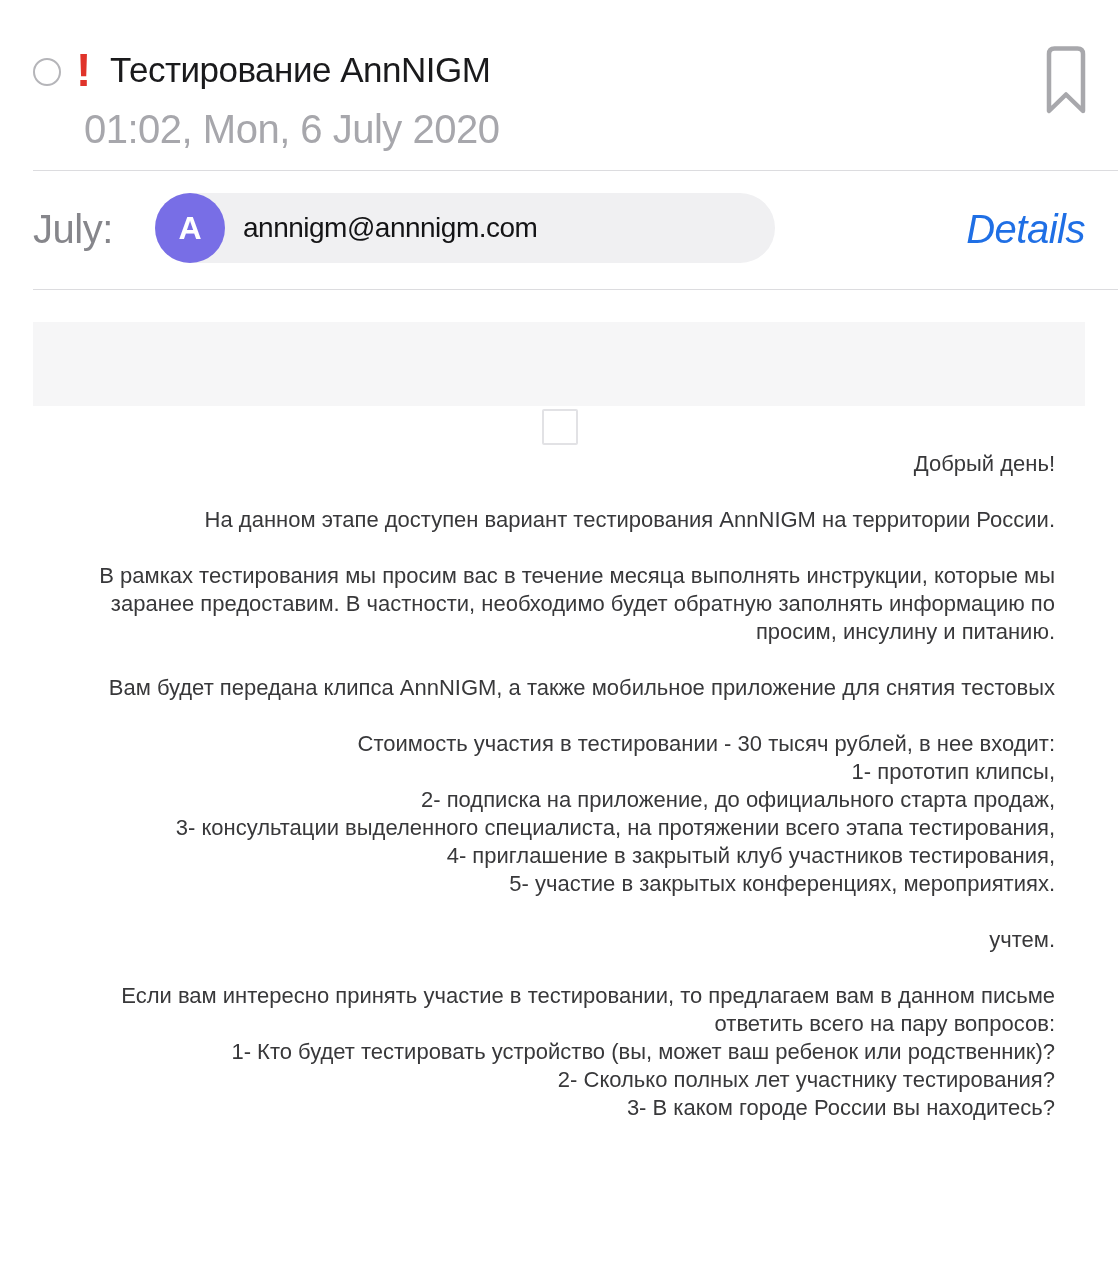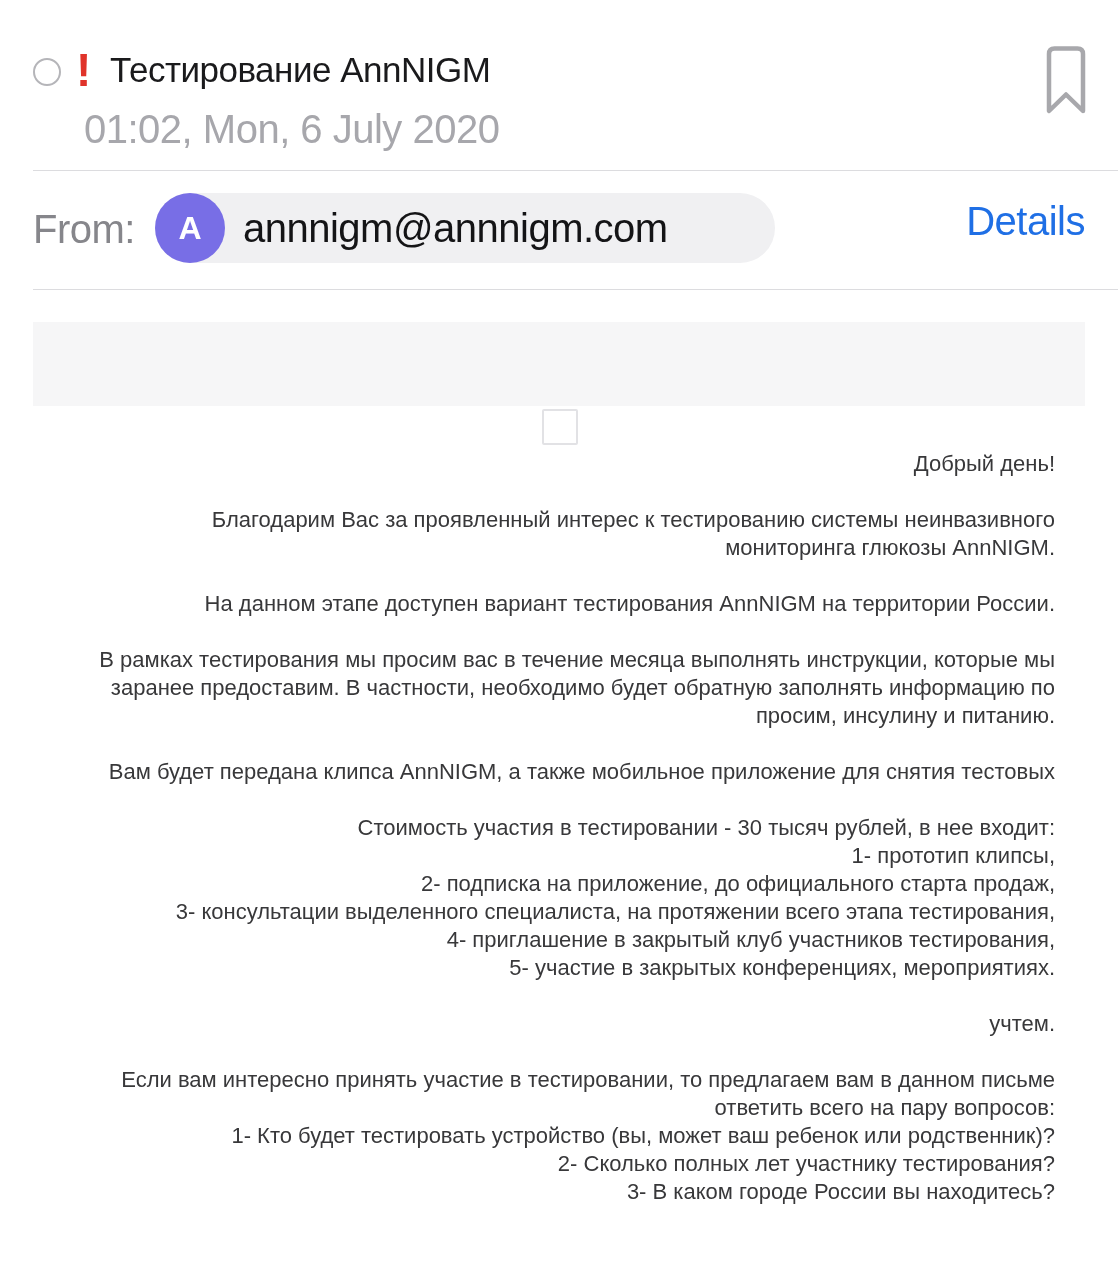--- a/index.html
+++ b/index.html
@@ -47,27 +47,28 @@
     background:#f0f0f2; border-radius:35px;
   }
   .avatar {
     position:absolute; left:0; top:0; width:70px; height:70px;
     background:#786ee6; border-radius:50%;
     display:flex; align-items:center; justify-content:center;
     color:#ffffff; font-size:32px; font-weight:700;
   }
   .sender-email {
     position:absolute; left:88px; top:12px;
-    font-size:40px; color:#141416; line-height:46px; letter-spacing:-0.5px;
+    font-size:28px; color:#141416; line-height:46px; letter-spacing:-0.5px;
     white-space:nowrap;
   }
   .details-link {
-    position:absolute; right:33px; top:198px;
+    position:absolute; right:33px; top:206px;
     font-size:40px; color:#1f6fe5; line-height:46px; letter-spacing:-0.5px;
     cursor:pointer;
+    font-style:italic;
   }
   
   .banner {
     position:absolute; left:33px; top:322px; width:1052px; height:84px;
     background:#f6f6f7;
   }
   .img-placeholder {
     position:absolute; left:542px; top:409px; width:36px; height:36px;
     border:2px solid #e2e2e5; border-radius:2px; background:#ffffff;
   }
@@ -88,39 +89,35 @@
   <div class="read-circle"></div>
   <div class="priority">!</div>
   <div class="subject">Тестирование AnnNIGM</div>
   <svg class="bookmark" viewBox="0 0 44 72" fill="none">
     <path d="M5 67 V10 Q5 4.5 10.5 4.5 H33.5 Q39 4.5 39 10 V67 L22 50.5 Z" stroke="#a8a8ac" stroke-width="4.5" stroke-linejoin="round" fill="none"></path>
   </svg>
   <div class="date">01:02, Mon, 6 July 2020</div>
 
   <div class="divider d1"></div>
 
-  <div class="from-label">From:</div>
+  <div class="from-label">July:</div>
   <div class="sender-pill">
     <div class="avatar">A</div>
     <div class="sender-email">annnigm@annnigm.com</div>
   </div>
   <div class="details-link">Details</div>
 
   <div class="divider d2"></div>
 
   <div class="banner"></div>
   <div class="img-placeholder"></div>
 
   <div class="email-body">
       <div class="para">
         <div class="bline">Добрый день!</div>
-      </div>
-      <div class="para">
-        <div class="bline">Благодарим Вас за проявленный интерес к тестированию системы неинвазивного</div>
-        <div class="bline">мониторинга глюкозы AnnNIGM.</div>
       </div>
       <div class="para">
         <div class="bline">На данном этапе доступен вариант тестирования AnnNIGM на территории России.</div>
       </div>
       <div class="para">
         <div class="bline">В рамках тестирования мы просим вас в течение месяца выполнять инструкции, которые мы</div>
         <div class="bline">заранее предоставим. В частности, необходимо будет обратную заполнять информацию по</div>
         <div class="bline">просим, инсулину и питанию.</div>
       </div>
       <div class="para">

